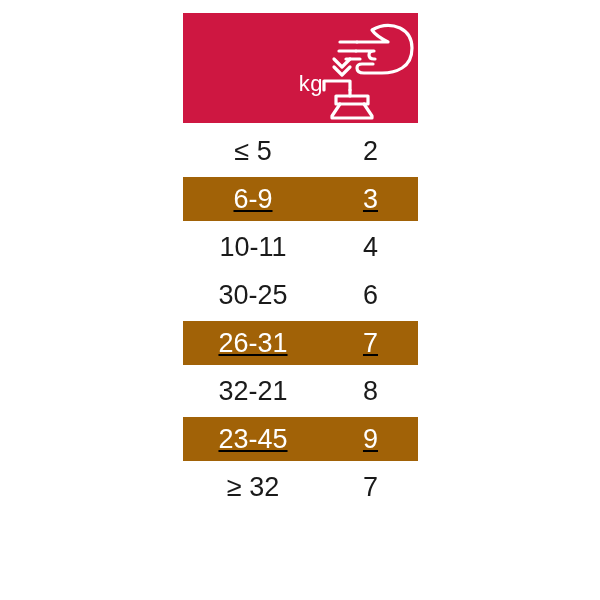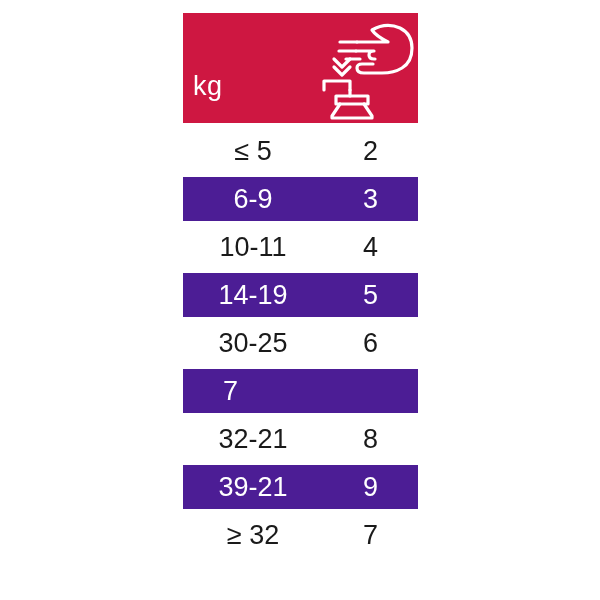--- a/index.html
+++ b/index.html
@@ -26,27 +26,26 @@
     position: relative;
     height: 110px;
     background: #ce1741;
     display: flex;
     align-items: center;
   }
   .header-unit {
     position: absolute;
     left: 0;
     width: 140px;
-    text-align: left;
+    text-align: right;
     color: #ffffff;
-    font-size: 27px;
+    font-size: 22px;
     font-weight: 400;
     letter-spacing: 0.5px;
     top: 58px;
-    margin-left: 10px;
   }
   .header-icon {
     position: absolute;
     left: 133px;
     top: 5px;
     width: 100px;
     height: 103px;
   }
   .header-icon svg {
     display: block;
@@ -58,21 +57,22 @@
   .table-body {
     margin-top: 6px;
   }
   .row {
     height: 44px;
     display: flex;
     align-items: center;
     margin-bottom: 4px;
   }
   .row.shaded {
-    background: #4c1d95;
+    background: #a16207;
+    text-decoration: underline;
   }
   .row.shaded .cell {
     color: #ffffff;
   }
   .row.plain {
     background: transparent;
   }
   .row.plain .cell {
     color: #1a1a1a;
   }
@@ -131,41 +131,38 @@
     <div class="row shaded">
       <div class="cell cell-weight">6-9</div>
       <div class="cell cell-pumps">3</div>
     </div>
 
     <div class="row plain">
       <div class="cell cell-weight">10-11</div>
       <div class="cell cell-pumps">4</div>
     </div>
 
-    <div class="row shaded">
-      <div class="cell cell-weight">14-19</div>
-      <div class="cell cell-pumps">5</div>
-    </div>
 
     <div class="row plain">
       <div class="cell cell-weight">30-25</div>
       <div class="cell cell-pumps">6</div>
     </div>
 
     <div class="row shaded">
+      <div class="cell cell-weight">26-31</div>
       <div class="cell cell-pumps">7</div>
     </div>
 
     <div class="row plain">
       <div class="cell cell-weight">32-21</div>
       <div class="cell cell-pumps">8</div>
     </div>
 
     <div class="row shaded">
-      <div class="cell cell-weight">39-21</div>
+      <div class="cell cell-weight">23-45</div>
       <div class="cell cell-pumps">9</div>
     </div>
 
     <div class="row plain">
       <div class="cell cell-weight">≥ 32</div>
       <div class="cell cell-pumps">7</div>
     </div>
 
   </div>
 </div>

